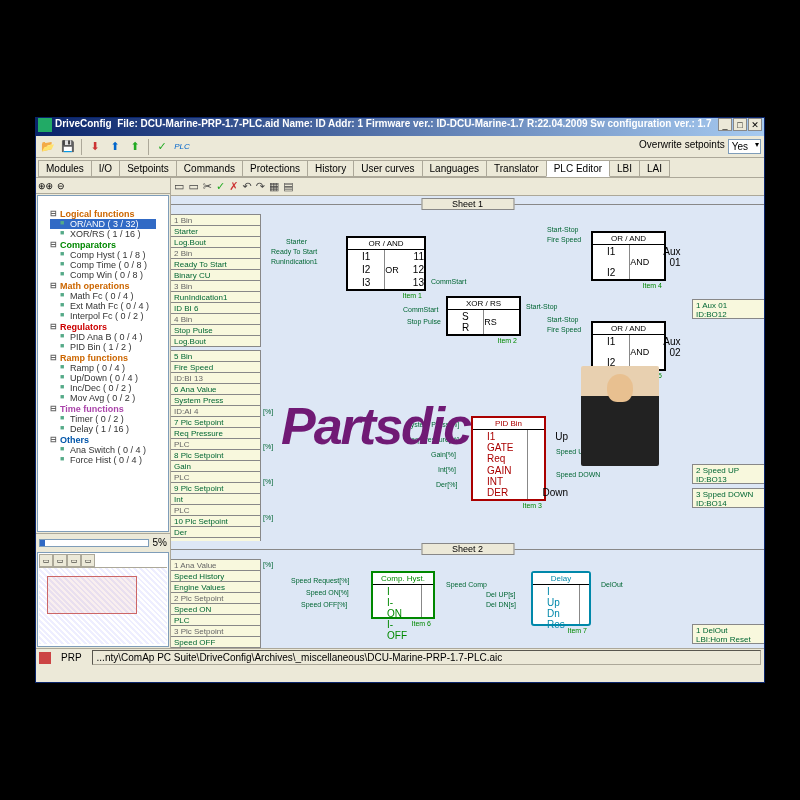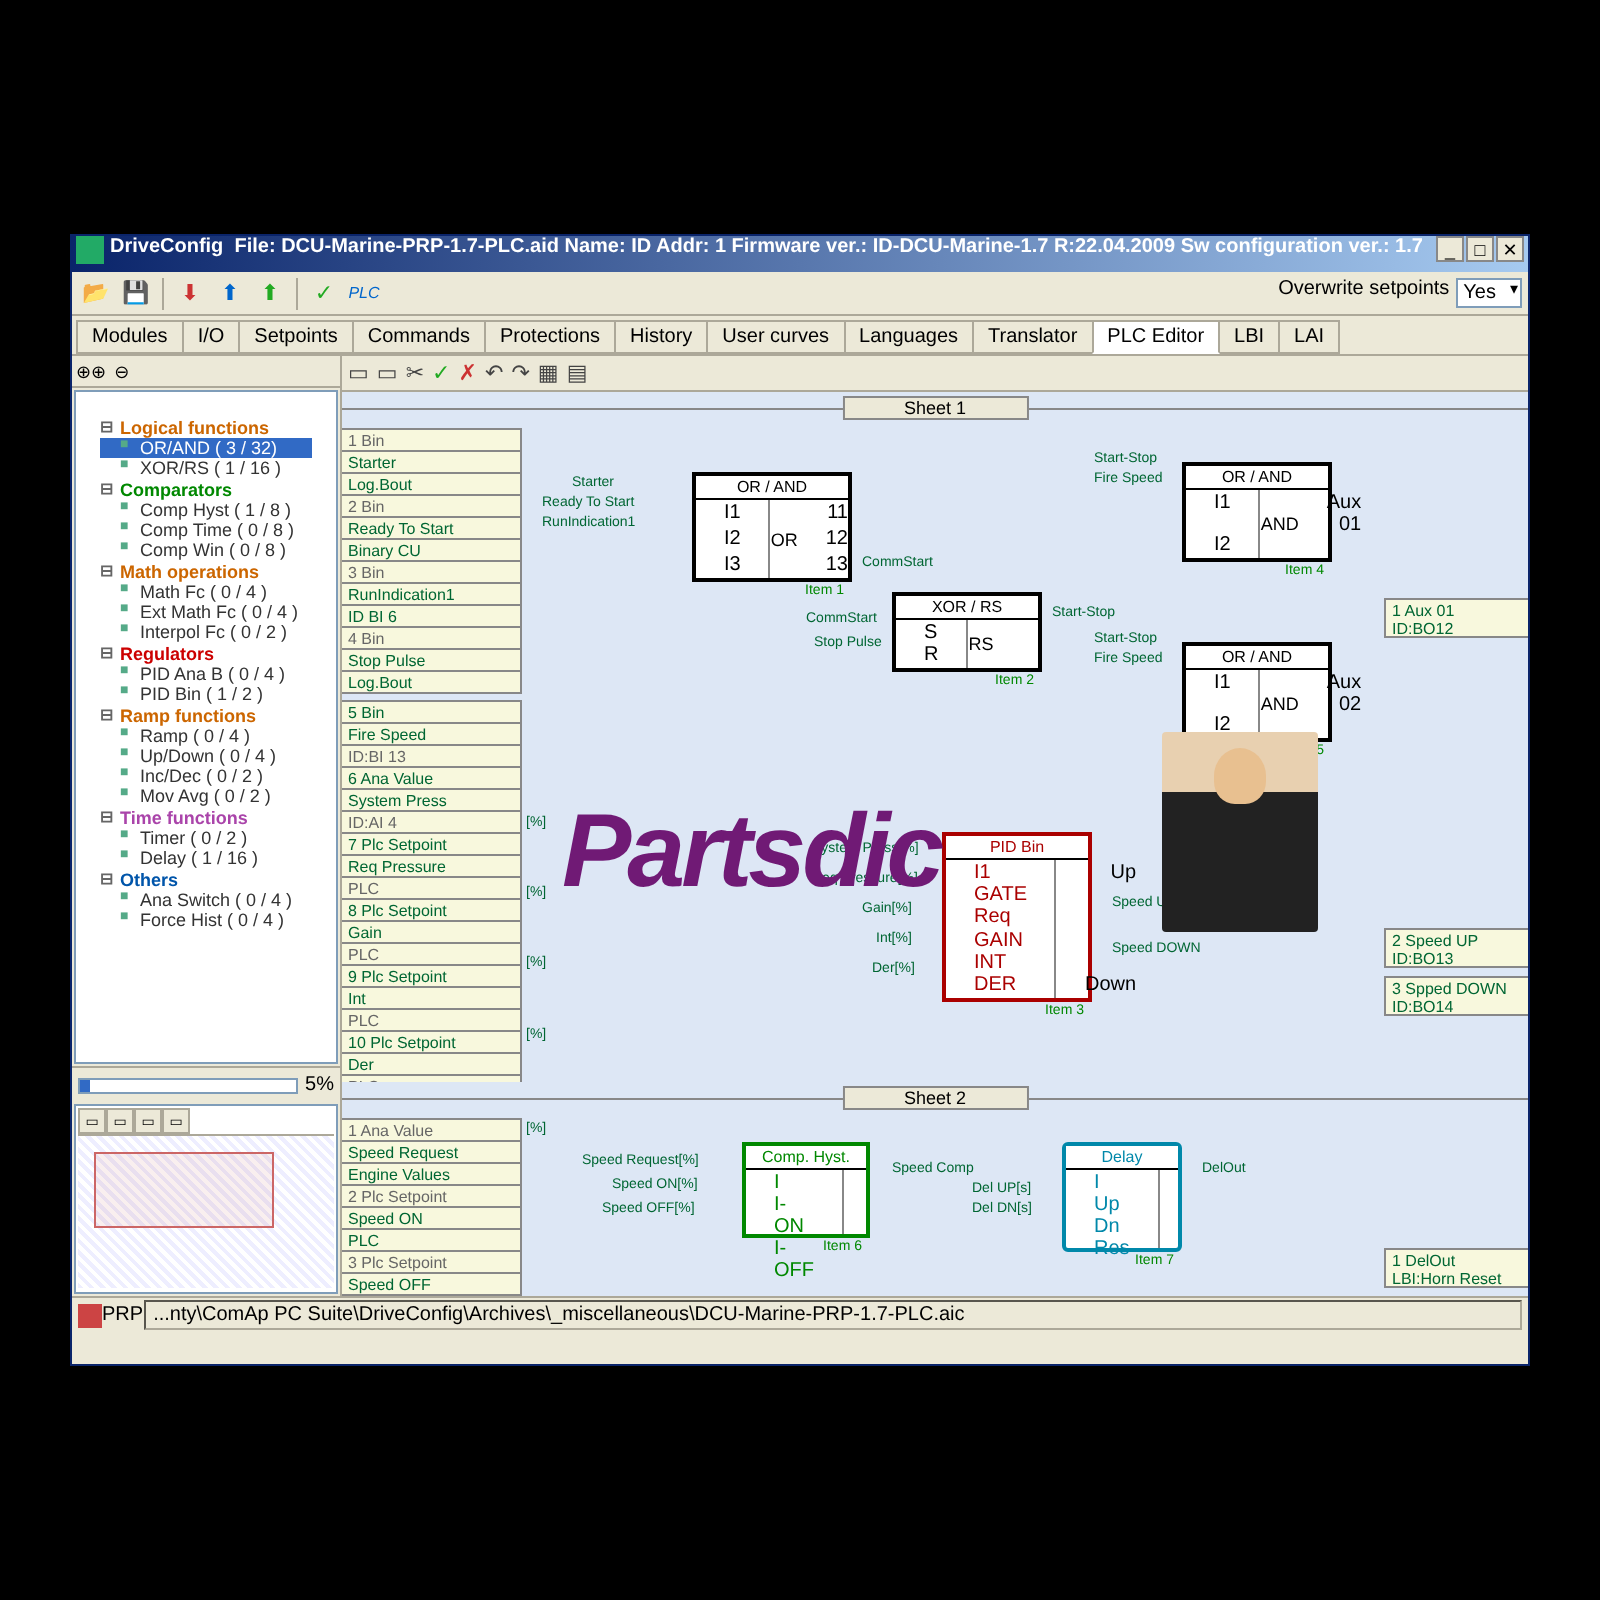--- a/index.html
+++ b/index.html
@@ -64,21 +64,21 @@
 .pincol.l{border-right:1px solid #888}
 .pincol.r{margin-left:auto;text-align:right}
 .block-center{flex:1;display:flex;align-items:center;justify-content:center;font-size:9px}
 .block-label{position:absolute;bottom:-10px;right:2px;font-size:7px;color:#080}
 .pidblock{border-color:#a00}
 .delayblock{border-color:#08a;border-radius:3px}
 .wiretxt{position:absolute;font-size:7px;color:#063;white-space:nowrap}
 .watermark{position:absolute;top:200px;left:110px;font-size:52px;font-weight:bold;font-style:italic;color:#701a75;z-index:10;pointer-events:none;letter-spacing:-2px}
 .wm-photo{position:absolute;top:170px;right:105px;width:78px;height:100px;background:linear-gradient(#e8d0b0 30%,#222 30%);z-index:10;border-radius:2px}
 .wm-photo::before{content:"";position:absolute;top:8px;left:50%;transform:translateX(-50%);width:26px;height:28px;background:#e8c090;border-radius:50% 50% 40% 40%}
-.statusbar{height:18px;background:#ece9d8;border-top:1px solid #aca899;display:flex;align-items:center;padding:0 3px;font-size:9px;gap:0}
+.statusbar{height:18px;background:#ece9d8;border-top:1px solid #aca899;display:flex;align-items:center;padding:0 3px;font-size:9px;gap:10px}
 .statusbar .panel{border:1px inset #aca899;padding:1px 4px;flex:1;white-space:nowrap;overflow:hidden}
 .status-icon{width:12px;height:12px;background:#c44}
 </style>
 </head>
 <body>
 
 <div class="window">
   <div class="titlebar">
     <div class="titlebar-icon"></div>
     <div class="titlebar-text">
@@ -346,21 +346,21 @@
           <div class="wiretxt" style="left:92px;top:247px">[%]</div>
           <div class="wiretxt" style="left:92px;top:282px">[%]</div>
           <div class="wiretxt" style="left:92px;top:318px">[%]</div>
         </div>
 
         <div class="sheet" style="height:118px">
           <div class="sheet-hr"></div>
           <div class="sheet-label">Sheet 2</div>
           <div class="sigcol" id="sigs2">
               <div class="sig gray">1 Ana Value</div>
-              <div class="sig">Speed Request</div>
+              <div class="sig">Speed History</div>
               <div class="sig">Engine Values</div>
               <div class="sig gray">2 Plc Setpoint</div>
               <div class="sig">Speed ON</div>
               <div class="sig">PLC</div>
               <div class="sig gray">3 Plc Setpoint</div>
               <div class="sig">Speed OFF</div>
               <div class="sig">PLC</div>
             </div>
           <div class="outcol" style="top:18px" id="outs2">
               <div class="outsig" style="position: absolute; top: 65px; right: 0px; width: 72px;">1 DelOut<br>LBI:Horn Reset</div>

